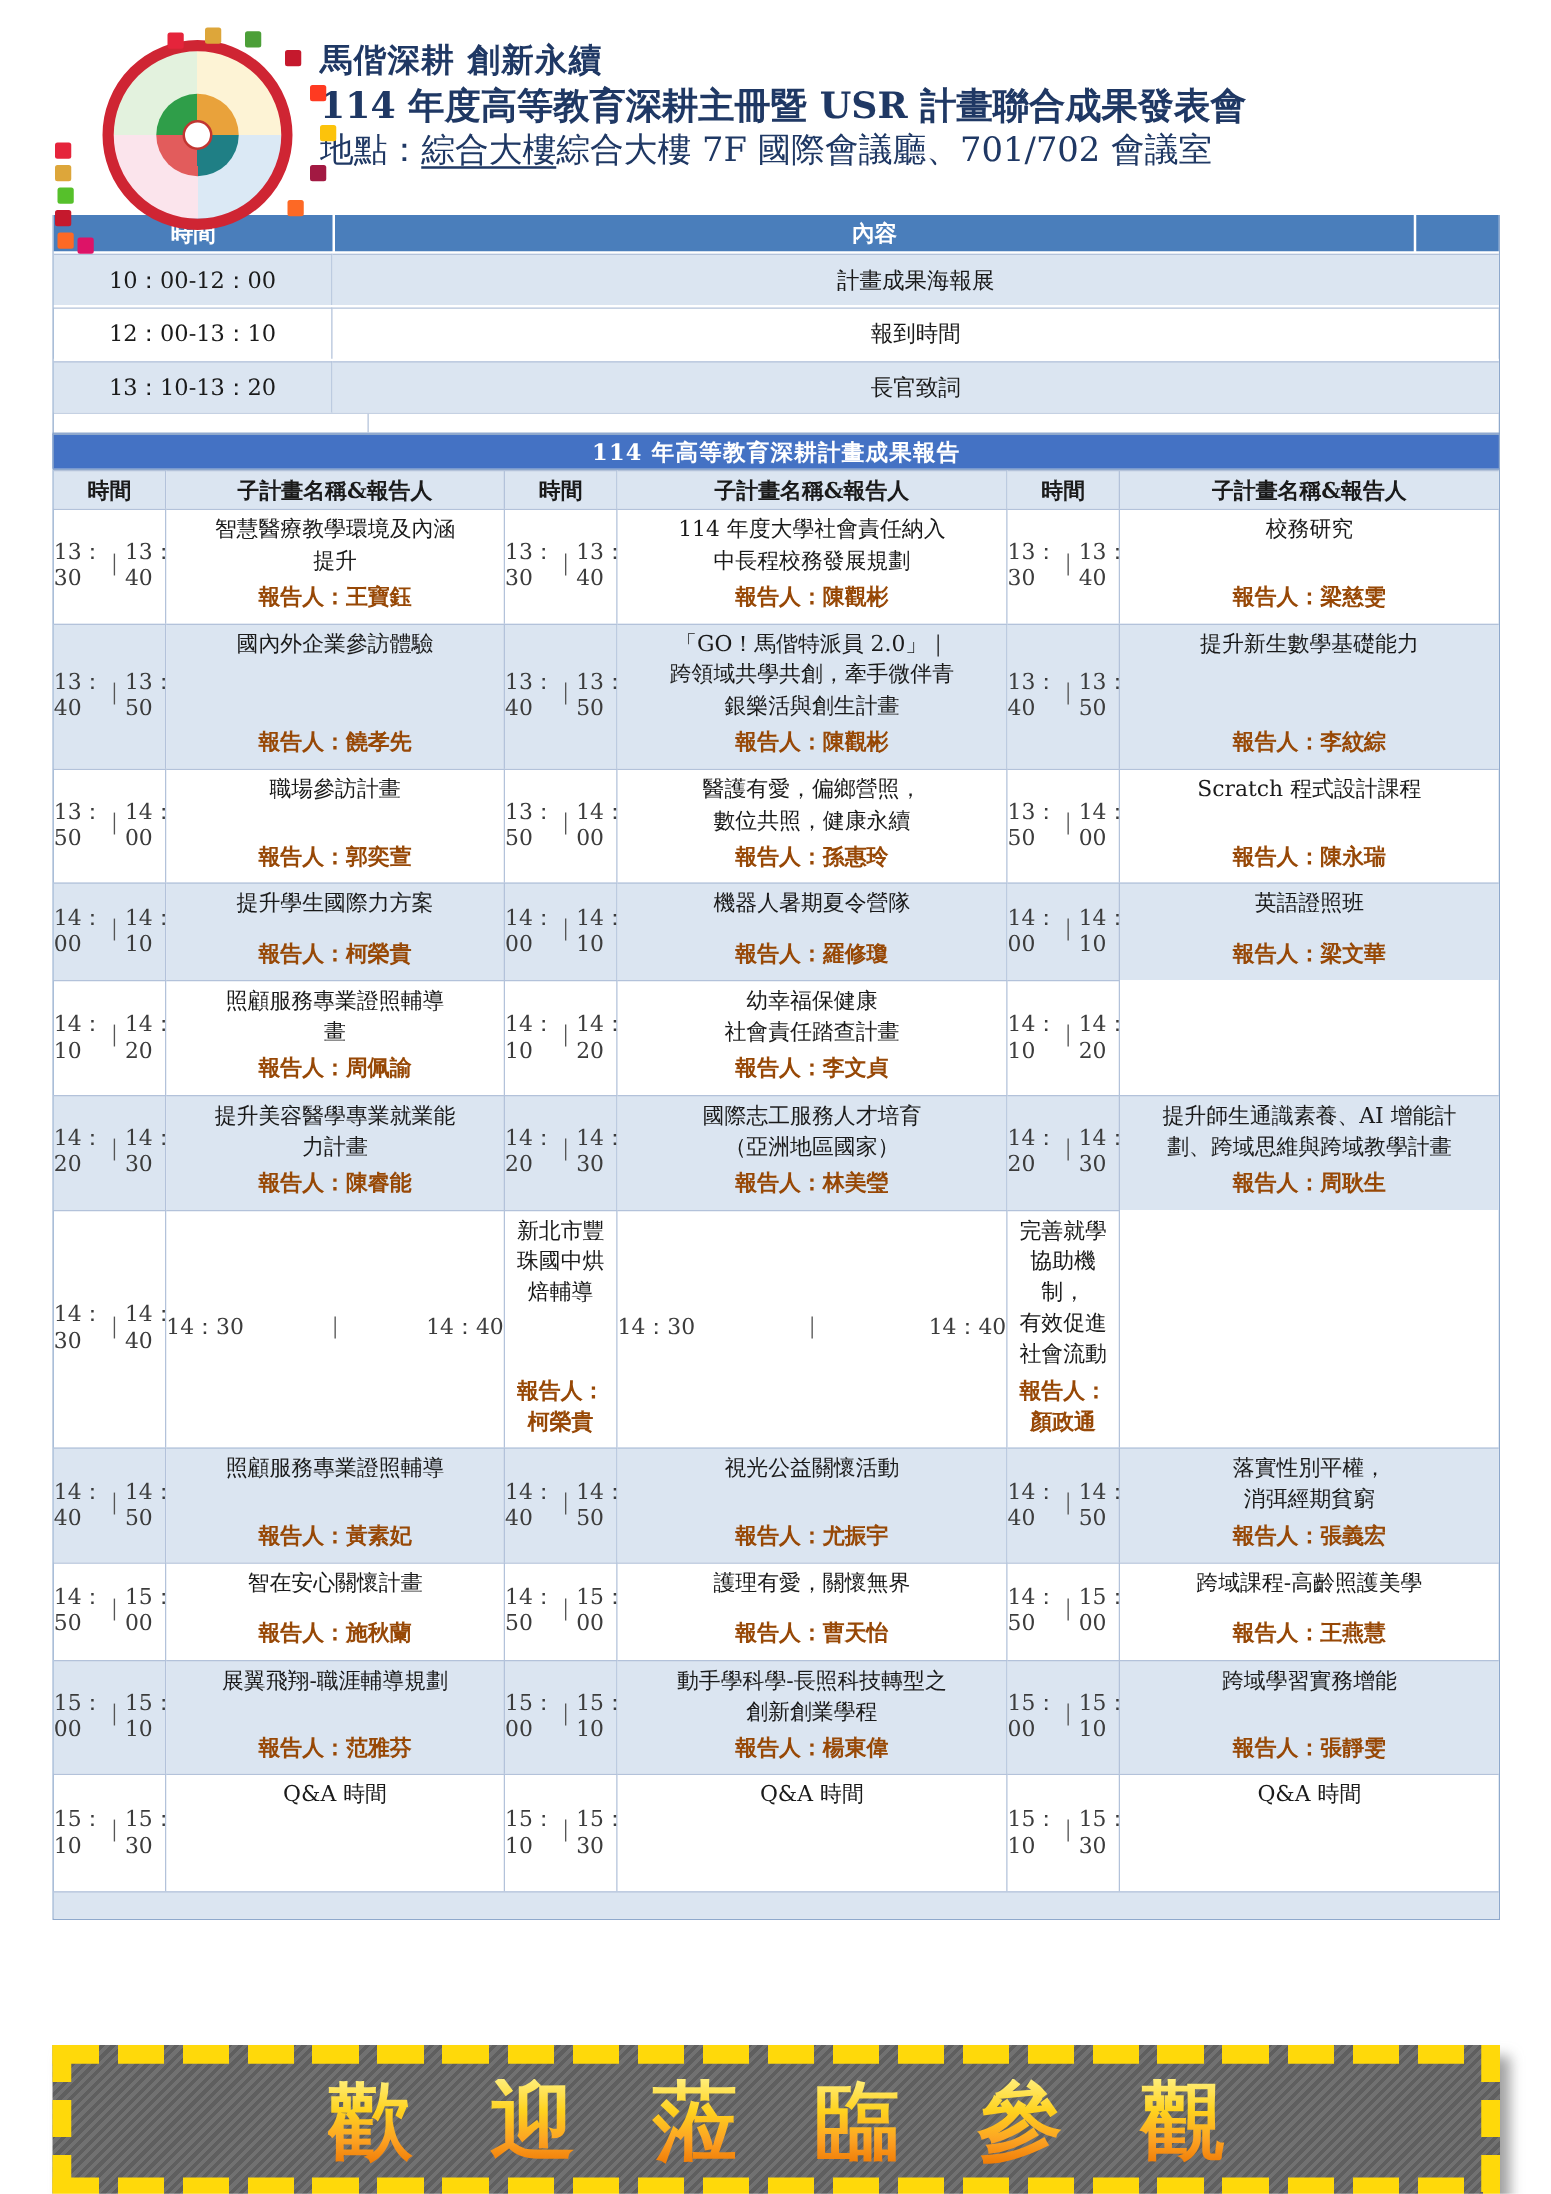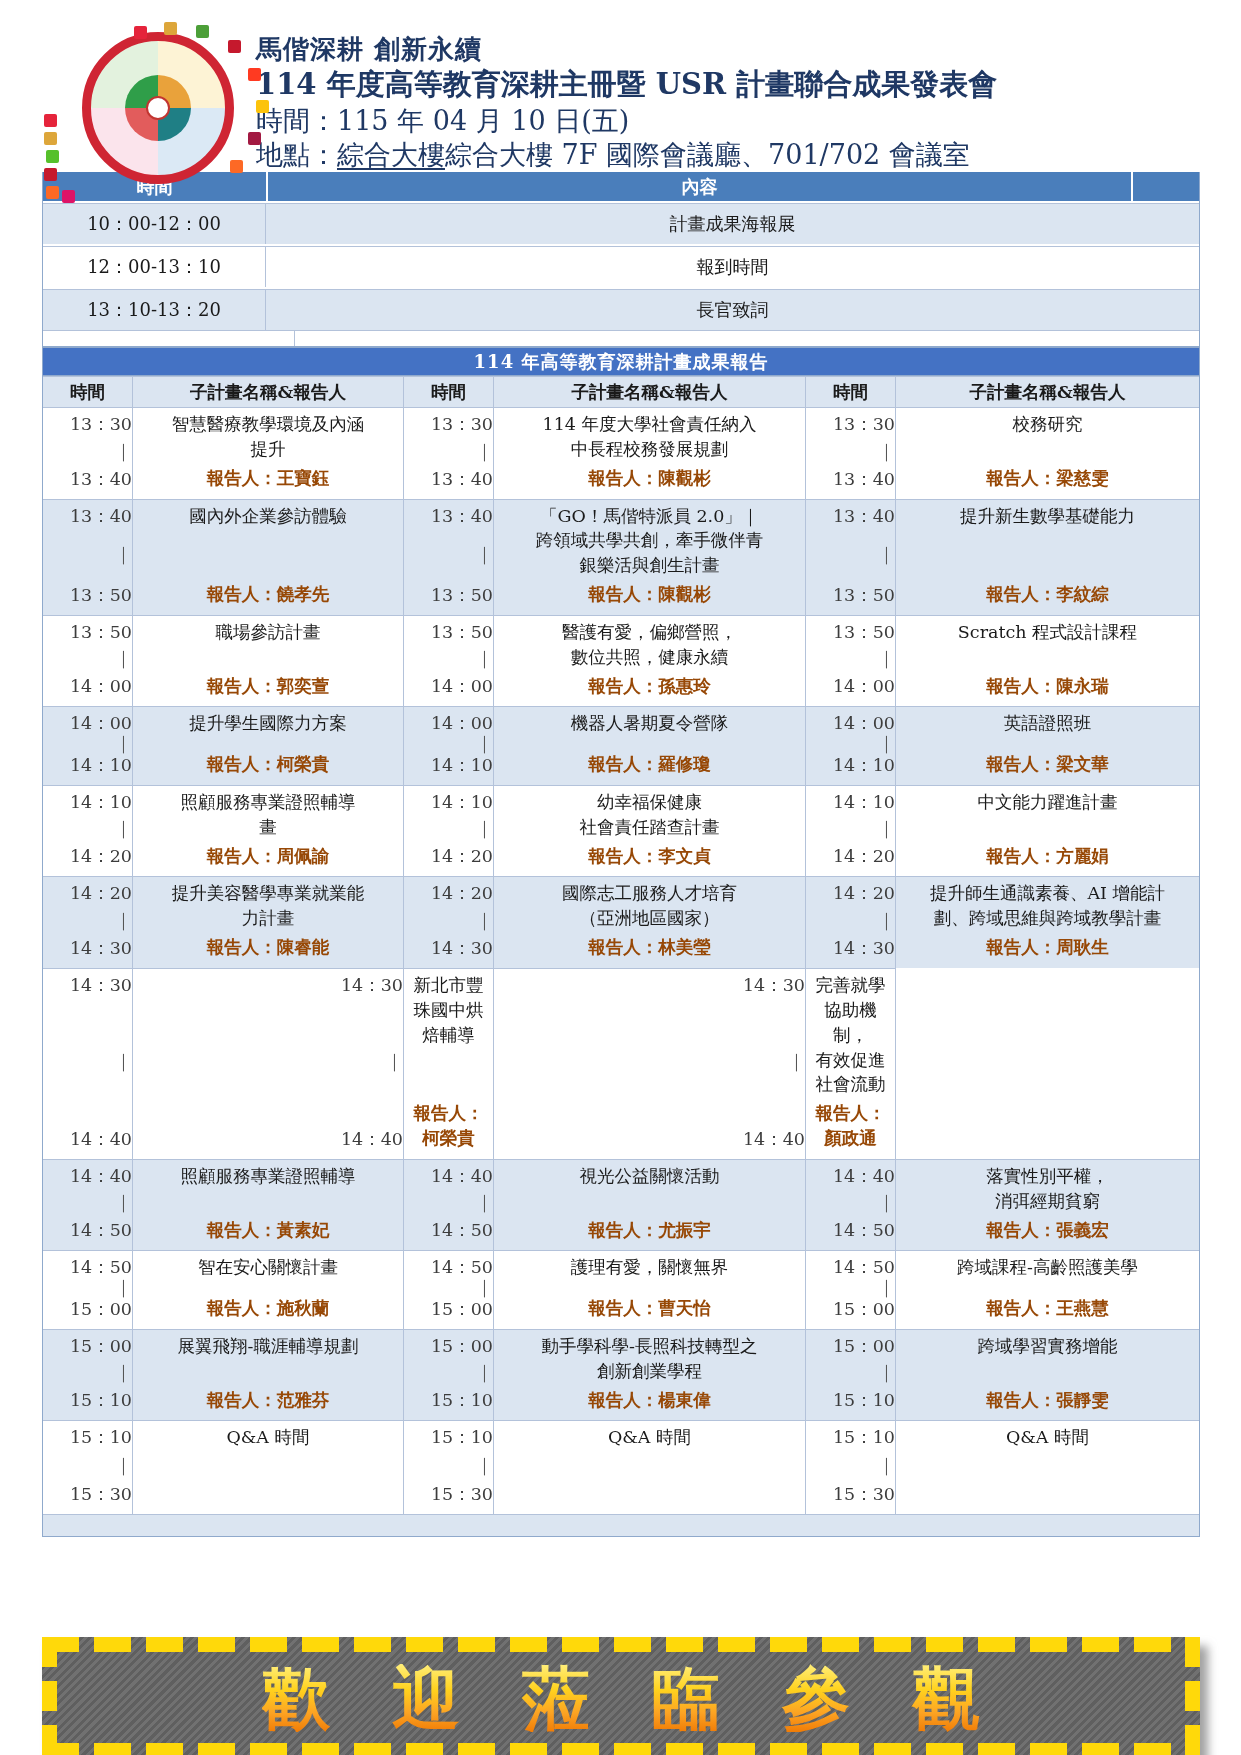--- a/index.html
+++ b/index.html
@@ -55,21 +55,21 @@
   .room-name{font-size:20px;font-weight:bold;margin-bottom:9px;}
   .room-mod{font-size:18px;font-weight:bold;color:var(--brown);letter-spacing:1px;}
   .grid6{display:grid;grid-template-columns:90px 271px 90px 312px 90px 1fr;}
   .col-hdr>div{background:var(--light-blue);font-size:17.5px;font-weight:bold;height:31px;
     display:flex;align-items:center;justify-content:center;border-top:1px solid var(--grid);
     border-right:1px solid var(--grid);}
   .col-hdr>div:last-child{border-right:none;}
   .sch-row>div{border-top:1px solid var(--grid);border-right:1px solid var(--grid);}
   .sch-row>div:nth-child(6){border-right:none;}
   .sch-row.alt>div{background:var(--light-blue);}
-  .time-cell{display:flex;flex-direction:column;justify-content:space-between;align-items:flex-end;
+  .time-cell{display:flex;justify-content:space-between;align-items:center;
     padding:4px 0 8px;font-size:17.5px;color:#3c3c3c;min-height:78px;}
   .time-cell .bar{line-height:1;color:#555;}
   .content-cell{display:flex;flex-direction:column;justify-content:space-between;align-items:center;
     text-align:center;padding:4px 5px 8px;font-size:17.5px;line-height:1.42;white-space:pre-line;}
   .content-cell.solo{justify-content:flex-start;}
   .presenter{color:var(--brown);font-weight:bold;margin-top:4px;}
   .sch-tail{height:22px;background:var(--light-blue);border-top:1px solid var(--grid);}
   
   .welcome{position:relative;margin:100px 41px 0 42px;height:121px;
     filter:drop-shadow(8px 9px 5px rgba(110,110,110,.65));}
@@ -112,21 +112,20 @@
       <div class="sdg-tile" style="left:2px;top:84px;background:#e5243b"></div>
       <div class="sdg-tile" style="left:2px;top:102px;background:#dda63a"></div>
       <div class="sdg-tile" style="left:4px;top:120px;background:#56c02b"></div>
       <div class="sdg-tile" style="left:2px;top:138px;background:#c5192d"></div>
       <div class="sdg-tile" style="left:4px;top:156px;background:#fd6925"></div>
       <div class="sdg-tile" style="left:20px;top:160px;background:#dd1367"></div>
     </div>
     <div class="titles">
       <div class="t-slogan">馬偕深耕 創新永續</div>
       <div class="t-title">114 年度高等教育深耕主冊暨 USR 計畫聯合成果發表會</div>
-      <div class="t-time">時間：115 年 04 月 10 日(五)</div>
       <div class="t-loc"><span>地點：</span><span class="u">綜合大樓</span><span>綜合大樓 7F 國際會議廳、701/702 會議室</span></div>
     </div>
   </div>
 
   <div class="ov">
     <div class="ov-head">
       <div>時間</div>
       <div>內容</div>
       <div></div>
     </div>
@@ -260,21 +259,20 @@
             <div class="bar">｜</div>
             <div class="end">14：20</div>
           </div>
           <div class="content-cell"><div class="stitle">幼幸福保健康
 社會責任踏查計畫</div><div class="presenter">報告人：李文貞</div></div>
           <div class="time-cell">
             <div class="start">14：10</div>
             <div class="bar">｜</div>
             <div class="end">14：20</div>
           </div>
-          <div class="content-cell"><div class="stitle">中文能力躍進計畫</div><div class="presenter">報告人：方麗娟</div></div>
         </div>
         <div class="grid6 sch-row alt">
           <div class="time-cell">
             <div class="start">14：20</div>
             <div class="bar">｜</div>
             <div class="end">14：30</div>
           </div>
           <div class="content-cell"><div class="stitle">提升美容醫學專業就業能
 力計畫</div><div class="presenter">報告人：陳睿能</div></div>
           <div class="time-cell">

